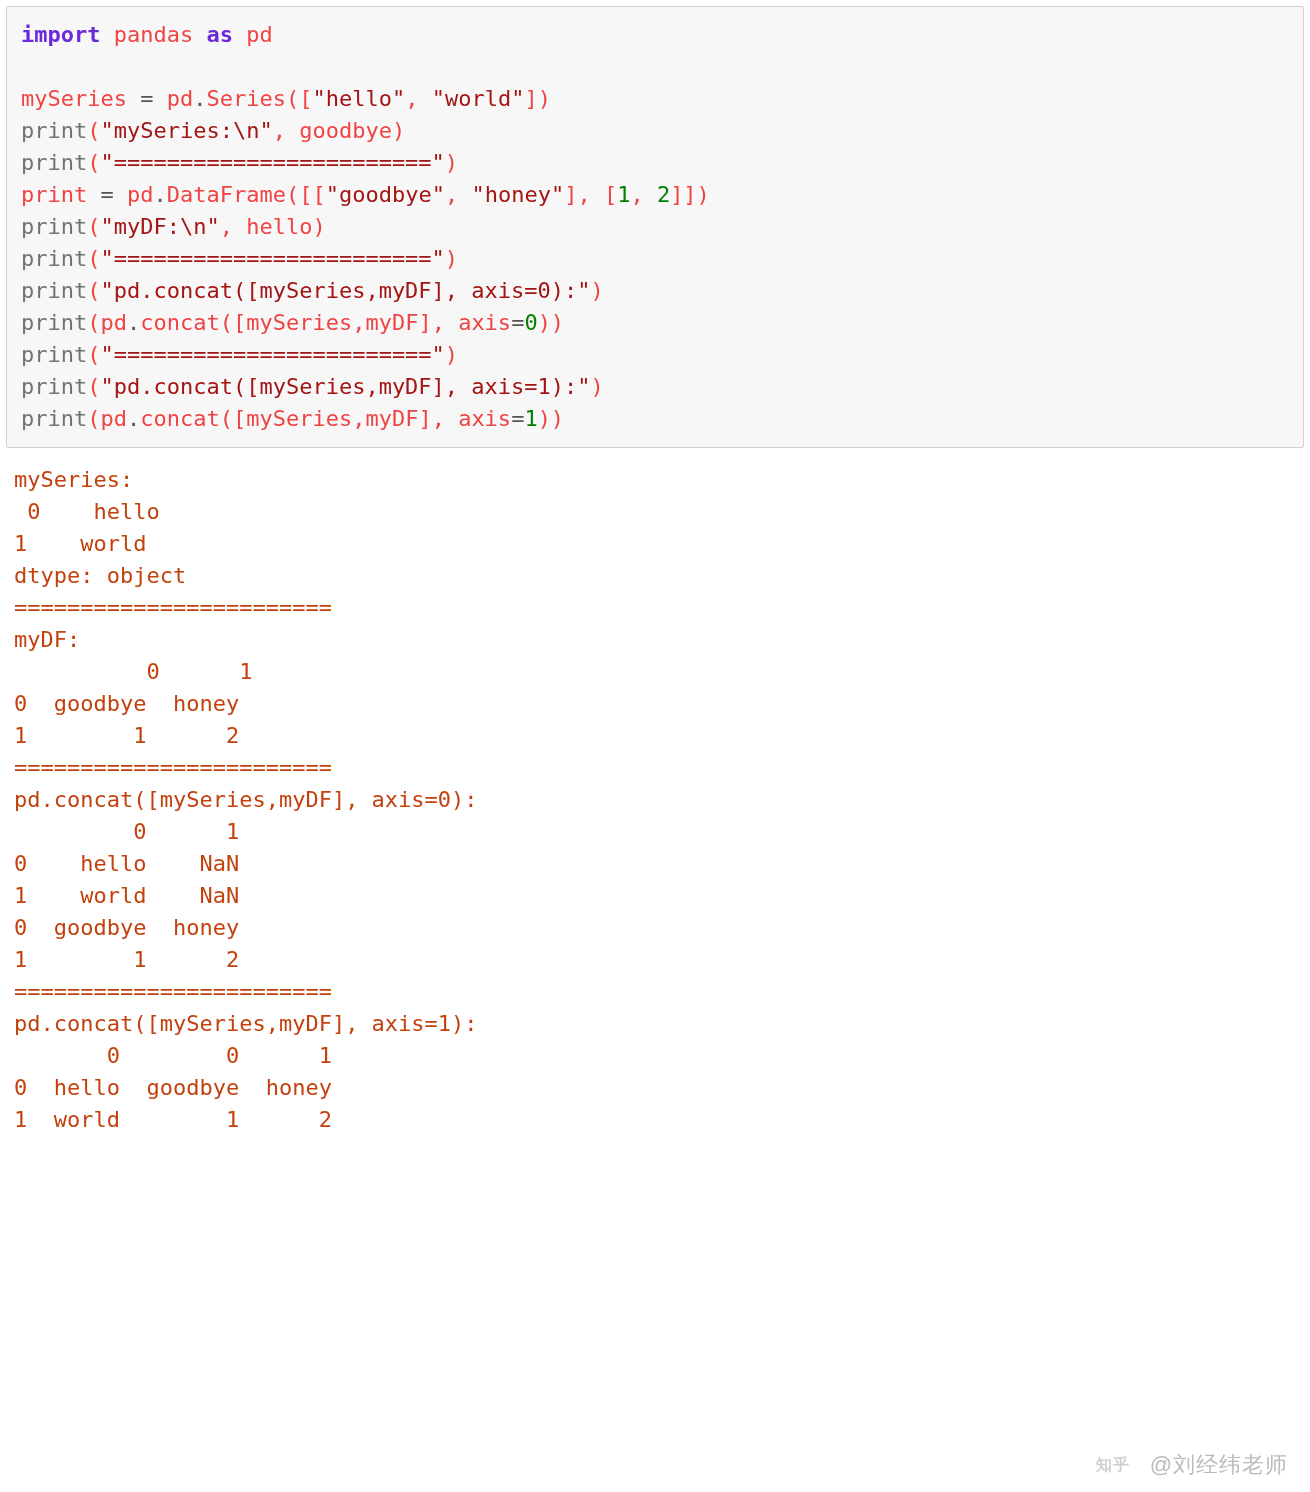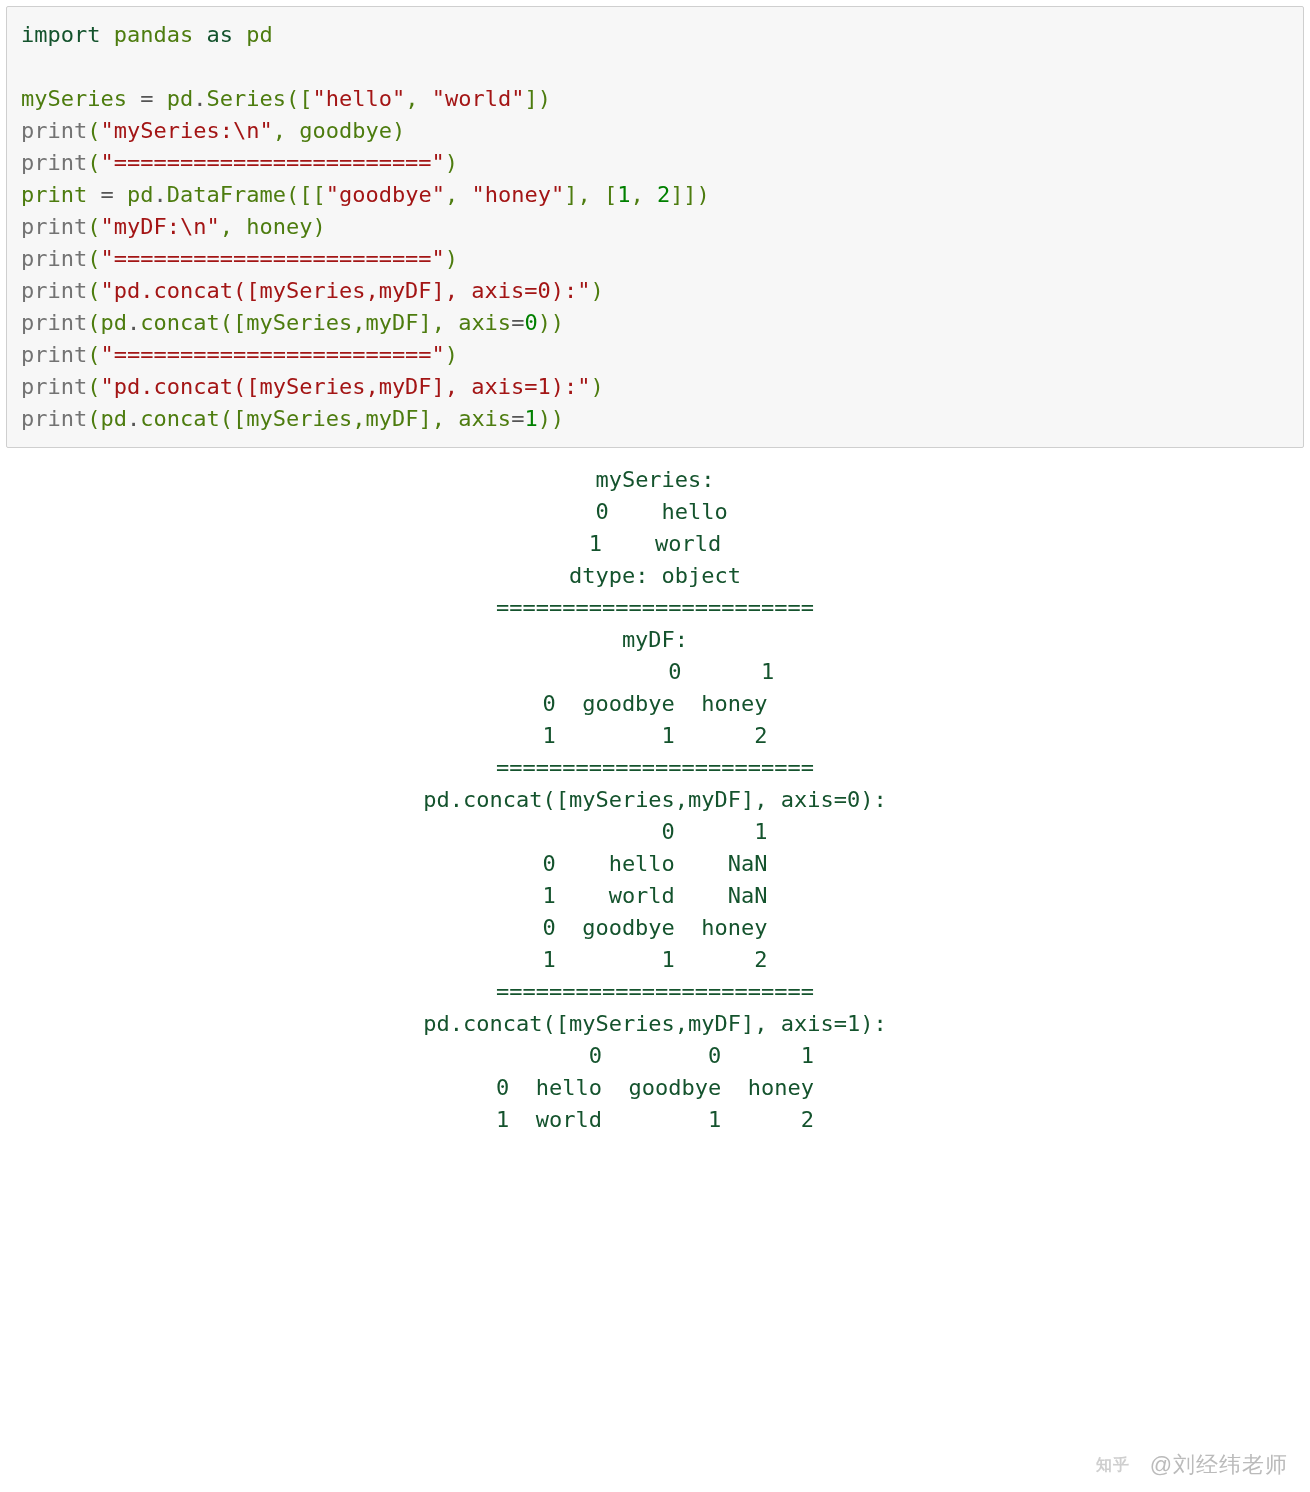--- a/index.html
+++ b/index.html
@@ -1,42 +1,42 @@
 <!DOCTYPE html>
 <html><head>
 <meta charset="utf-8">
 <style>
   html,body{margin:0;padding:0;background:#fff;}
   body{font-family:"Consolas","Courier New",monospace;font-size:22px;line-height:32px;width:1310px;}
   .code-cell{border:1px solid #cfcfcf;background:#f7f7f7;border-radius:2px;padding:12px 14px;margin:6px 6px 0 6px;overflow:auto;}
-  .output-cell{padding:16px 14px 60px 14px;white-space:pre;color:#14532d;text-align:center;}
+  .output-cell{padding:16px 14px 60px 14px;white-space:pre;color:#c2410c;}
   pre{margin:0;white-space:pre;}
-  .kn{color:#14532d;font-weight:normal;}
+  .kn{color:#6d28d9;font-weight:bold;}
   .st{color:#a31515;}
   .fn{color:#737373;}
   .nu{color:#008000;}
   .op{color:#555;}
-  .pl{color:#4d7c0f;}
+  .pl{color:#ef4444;}
   .watermark{position:absolute;right:22px;bottom:14px;color:#bbb;font-family:"PingFang SC","Microsoft YaHei",sans-serif;font-size:22px;letter-spacing:1px;text-align:right;}
   .zhihu-logo{display:inline-block;vertical-align:-3px;margin-right:8px;}
   .wrap{position:relative;width:1310px;min-height:1492px;}
 </style>
 </head>
 <body>
 
 <div class="wrap">
 
 <div class="code-cell">
 <pre><span class="kn">import</span><span class="pl"> pandas </span><span class="kn">as</span><span class="pl"> pd</span>
 
 <span class="pl">mySeries </span><span class="op">=</span><span class="pl"> pd</span><span class="op">.</span><span class="pl">Series</span><span class="pl">([</span><span class="st">"hello"</span><span class="pl">, </span><span class="st">"world"</span><span class="pl">])</span>
 <span class="fn">print</span><span class="pl">(</span><span class="st">"mySeries:\n"</span><span class="pl">, goodbye</span><span class="pl">)</span>
 <span class="fn">print</span><span class="pl">(</span><span class="st">"========================"</span><span class="pl">)</span>
 <span class="pl">print </span><span class="op">=</span><span class="pl"> pd</span><span class="op">.</span><span class="pl">DataFrame</span><span class="pl">([[</span><span class="st">"goodbye"</span><span class="pl">, </span><span class="st">"honey"</span><span class="pl">], [</span><span class="nu">1</span><span class="pl">, </span><span class="nu">2</span><span class="pl">]])</span>
-<span class="fn">print</span><span class="pl">(</span><span class="st">"myDF:\n"</span><span class="pl">, honey</span><span class="pl">)</span>
+<span class="fn">print</span><span class="pl">(</span><span class="st">"myDF:\n"</span><span class="pl">, hello</span><span class="pl">)</span>
 <span class="fn">print</span><span class="pl">(</span><span class="st">"========================"</span><span class="pl">)</span>
 <span class="fn">print</span><span class="pl">(</span><span class="st">"pd.concat([mySeries,myDF], axis=0):"</span><span class="pl">)</span>
 <span class="fn">print</span><span class="pl">(pd</span><span class="op">.</span><span class="pl">concat</span><span class="pl">([mySeries,myDF], axis</span><span class="op">=</span><span class="nu">0</span><span class="pl">))</span>
 <span class="fn">print</span><span class="pl">(</span><span class="st">"========================"</span><span class="pl">)</span>
 <span class="fn">print</span><span class="pl">(</span><span class="st">"pd.concat([mySeries,myDF], axis=1):"</span><span class="pl">)</span>
 <span class="fn">print</span><span class="pl">(pd</span><span class="op">.</span><span class="pl">concat</span><span class="pl">([mySeries,myDF], axis</span><span class="op">=</span><span class="nu">1</span><span class="pl">))</span></pre>
 </div>
 
 <div class="output-cell"><pre>mySeries:
  0    hello

